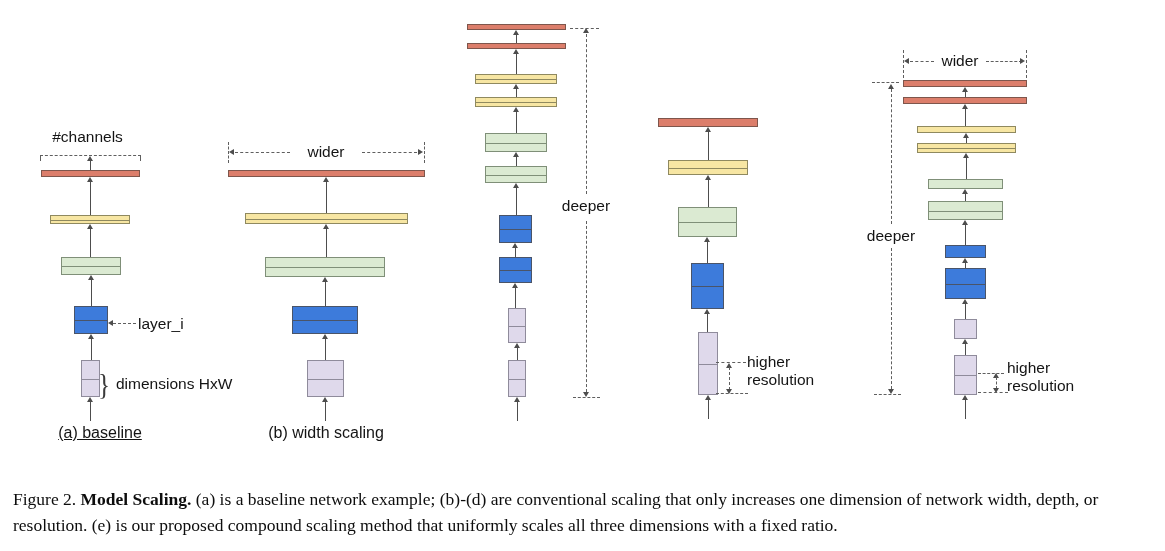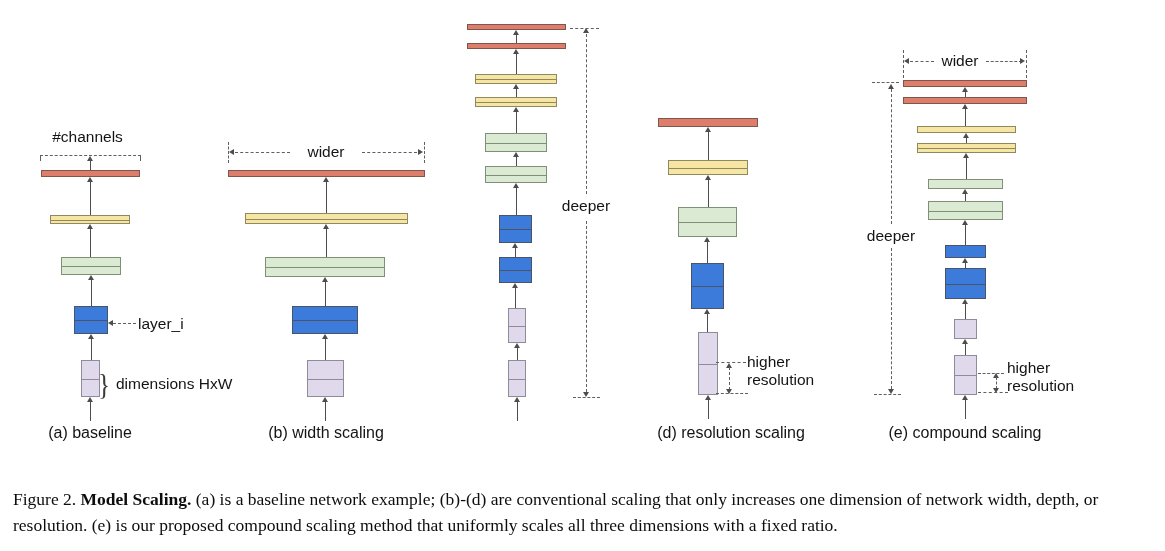--- a/index.html
+++ b/index.html
@@ -259,23 +259,21 @@
   <div class="dashH" style="left:978px;top:373px;width:26px;"></div>
   <div class="tri-up" style="left:992.5px;top:373px;"></div>
   <div class="dashV" style="left:996px;top:377px;height:12px;"></div>
   <div class="tri-down" style="left:992.5px;top:388px;"></div>
   <div class="dashH" style="left:978px;top:392px;width:30px;"></div>
   <div class="lbl2" style="left:1007px;top:359px;">
     <div>higher</div>
     <div>resolution</div>
   </div>
 
-  <div class="netcap" style="left:20px;width:140px;">(a) baseline</div>
+  <div class="netcap" style="left:30px;width:140px;text-decoration:underline;">(a) baseline</div>
   <div class="netcap" style="left:242px;width:168px;">(b) width scaling</div>
-  <div class="netcap" style="left:631px;width:200px;">(d) resolution scaling</div>
-  <div class="netcap" style="left:865px;width:200px;">(e) compound scaling</div>
 
   <p class="figcaption">
     <span class="flabel">Figure 2.</span>
     <span class="ftitle">Model Scaling.</span>
     <span>(a) is a baseline network example; (b)-(d) are conventional scaling that only increases one dimension of network width, depth, or resolution. (e) is our proposed compound scaling method that uniformly scales all three dimensions with a fixed ratio.</span>
   </p>
 </div>
 
 </body></html>

